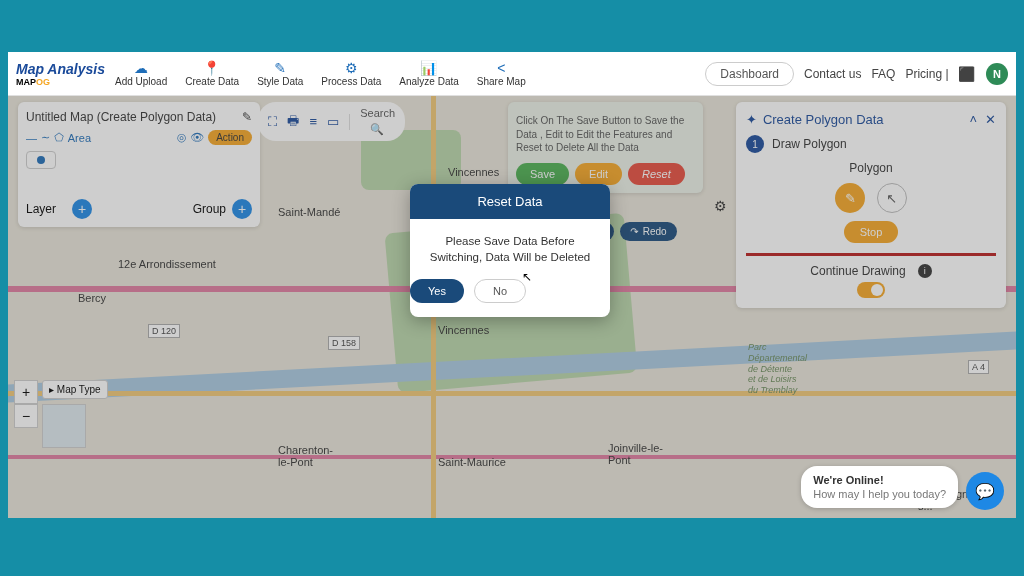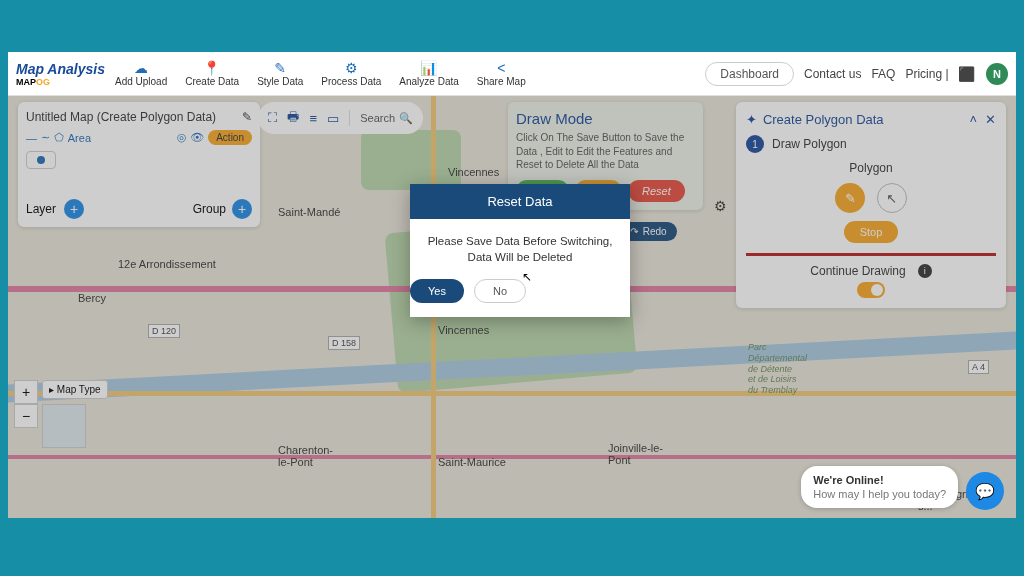--- a/index.html
+++ b/index.html
@@ -49,21 +49,21 @@
 .lp-row .right { margin-left: auto; display: flex; gap: 4px; align-items: center; }
 .action-chip { background: #f5a623; color: #333; border-radius: 10px; padding: 2px 8px; font-size: 10px; }
 .dot-box { border: 1px solid #ccc; border-radius: 4px; padding: 4px 10px; display: inline-flex; align-items: center; }
 .dot { width: 8px; height: 8px; border-radius: 50%; background: #1e6db8; }
 .lp-footer { display: flex; justify-content: space-between; align-items: center; margin-top: 24px; padding-top: 6px; }
 .add-btn { width: 20px; height: 20px; border-radius: 50%; background: #1e88e5; color: #fff; display: flex; align-items: center; justify-content: center; font-size: 14px; cursor: pointer; }
 
 .tool-pill { position: absolute; top: 6px; left: 250px; background: #fff; border-radius: 18px; padding: 5px 10px; display: flex; align-items: center; gap: 10px; font-size: 12px; z-index: 20; }
 .tp-icon { color: #1a4a9a; font-size: 13px; cursor: pointer; }
 .tp-sep { width: 1px; height: 16px; background: #ddd; }
-.tp-search { display: flex; align-items: center; gap: 4px; color: #555; font-size: 11px; }
+.tp-search { display: flex; align-items: center; gap: 4px; color: #555; font-size: 11px; flex-direction: column; }
 
 .draw-panel { top: 6px; left: 500px; width: 195px; padding: 8px; background: #eaf0e6; }
 .dp-title { color: #1a4a9a; font-size: 15px; font-weight: 500; }
 .dp-text { font-size: 10px; color: #555; line-height: 1.35; margin: 4px 0 8px; }
 .dp-btns { display: flex; gap: 6px; }
 .dp-btn { border: none; border-radius: 14px; padding: 5px 14px; font-size: 11px; color: #fff; cursor: pointer; }
 .dp-save { background: #4caf50; }
 .dp-edit { background: #f5a623; }
 .dp-reset { background: #e74c3c; font-style: italic; }
 
@@ -86,21 +86,21 @@
 .continue-row { display: flex; align-items: center; justify-content: center; gap: 12px; font-size: 12px; border-top: 3px solid #b91c1c; padding-top: 8px; margin-top: 10px; }
 .info-dot { width: 14px; height: 14px; border-radius: 50%; background: #333; color: #fff; font-size: 9px; display: flex; align-items: center; justify-content: center; }
 .toggle { width: 28px; height: 16px; border-radius: 10px; background: #f5a623; position: relative; }
 .toggle::after { content:''; position: absolute; right: 2px; top: 2px; width: 12px; height: 12px; border-radius: 50%; background: #fff; }
 
 .zoom-ctrl { position: absolute; left: 6px; top: 284px; display: flex; flex-direction: column; z-index: 20; }
 .zoom-btn { width: 24px; height: 24px; background: #fff; border: 1px solid #ccc; display: flex; align-items: center; justify-content: center; font-size: 14px; cursor: pointer; }
 .map-type { position: absolute; left: 34px; top: 284px; background: #fff; border: 1px solid #ccc; border-radius: 3px; padding: 3px 6px; font-size: 10px; z-index: 20; }
 .map-thumb { position: absolute; left: 34px; top: 308px; width: 44px; height: 44px; background: #dde8ee; border: 1px solid #ccc; z-index: 20; }
 
-.modal { position: absolute; top: 132px; left: 402px; width: 220px; background: #fff; border-radius: 0; box-shadow: 0 4px 18px rgba(0,0,0,0.3); z-index: 60; overflow: hidden; }
+.modal { position: absolute; top: 132px; left: 402px; width: 200px; background: #fff; border-radius: 8px; box-shadow: 0 4px 18px rgba(0,0,0,0.3); z-index: 60; overflow: hidden; }
 .modal-header { background: #1a4a7a; color: #fff; text-align: center; padding: 10px; font-size: 13px; }
 .modal-body { padding: 14px 12px; text-align: center; font-size: 11.5px; color: #333; line-height: 1.4; }
 .modal-footer { display: flex; justify-content: flex-start; gap: 10px; padding-bottom: 14px; }
 .m-yes { background: #1a4a7a; color: #fff; border: none; border-radius: 14px; padding: 5px 18px; font-size: 11px; cursor: pointer; }
 .m-no { background: #fff; color: #555; border: 1px solid #ccc; border-radius: 14px; padding: 5px 18px; font-size: 11px; cursor: pointer; }
 
 .chat-bubble { position: absolute; bottom: 10px; right: 58px; background: #fff; border-radius: 16px; padding: 8px 12px; box-shadow: 0 1px 5px rgba(0,0,0,0.2); z-index: 50; font-size: 11px; }
 .chat-title { font-weight: bold; color: #333; margin-bottom: 2px; }
 .chat-sub { color: #777; }
 .chat-fab { position: absolute; bottom: 8px; right: 12px; width: 38px; height: 38px; border-radius: 50%; background: #1e88e5; color: #fff; display: flex; align-items: center; justify-content: center; font-size: 16px; z-index: 50; cursor: pointer; }
@@ -197,21 +197,21 @@
         <span class="right">
           <span style="color:#1e6db8">◎</span>
           <span style="color:#1e6db8">👁</span>
           <span class="action-chip">Action</span>
         </span>
       </div>
       <div class="dot-box">
           <span class="dot"></span>
         </div>
       <div class="lp-footer">
-        <div style="display:flex;align-items:center;gap:8px">
+        <div style="display:flex;align-items:center;gap:16px">
             <span>Layer</span>
             <span class="add-btn">+</span>
           </div>
         <div style="display:flex;align-items:center;gap:6px">
             <span>Group</span>
             <span class="add-btn">+</span>
           </div>
       </div>
     </div>
 
@@ -221,21 +221,20 @@
       <span class="tp-icon">≡</span>
       <span class="tp-icon">▭</span>
       <span class="tp-sep"></span>
       <span class="tp-search">
           <span>Search</span> 
           <span>🔍</span>
         </span>
     </div>
 
     <div class="panel draw-panel">
-      <div class="dp-title">Draw Mode</div>
       <div class="dp-text">Click On The Save Button to Save the Data , Edit to Edit the Features and Reset to Delete All the Data</div>
       <div class="dp-btns">
         <button class="dp-btn dp-save">Save</button>
         <button class="dp-btn dp-edit">Edit</button>
         <button class="dp-btn dp-reset">Reset</button>
       </div>
     </div>
 
     <div class="undo-redo">
       <span class="ur-btn">↶ <span>Undo</span></span>

